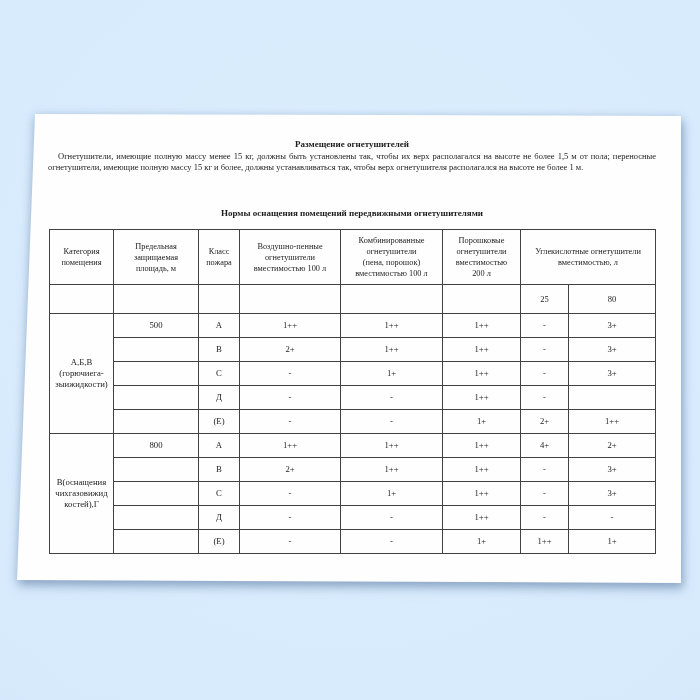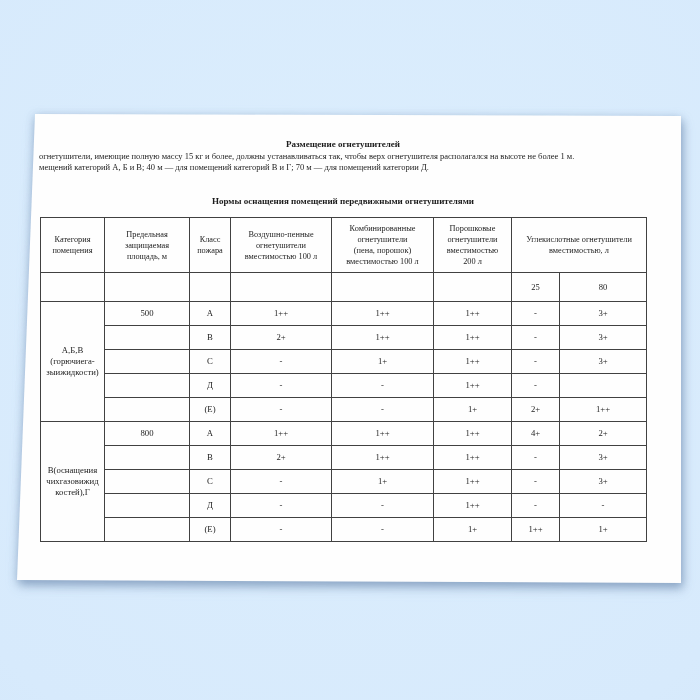--- a/index.html
+++ b/index.html
@@ -13,33 +13,33 @@
   }
   .paper-shadow{
     position:absolute;left:17px;top:112px;width:664px;height:471px;
     filter: drop-shadow(2px 5px 5px rgba(100,130,168,0.55)) drop-shadow(-1px 1px 4px rgba(120,150,185,0.35));
   }
   .paper{
     position:absolute;inset:0;
     background:#fefefe;
     clip-path: polygon(18px 2px, 664px 4px, 664px 471px, 0px 468px);
   }
-  .content{position:absolute;left:22px;top:27px;width:608px;}
+  .content{position:absolute;left:31px;top:27px;width:608px;}
   .doc-title{
     font-size:9px;font-weight:bold;text-align:center;line-height:11.5px;height:11.5px;
   }
   .para-line{
     font-size:8.5px;line-height:11.5px;height:11.5px;overflow:hidden;
     text-align:justify;
   }
   .para-line.stretch{text-align-last:justify;}
   .para-line.indent{text-indent:10px;}
   .para-line.last{text-align:right;text-align-last:left;}
   .tbl-caption{
-    margin-top:22px;margin-bottom:10px;
+    margin-top:34px;margin-bottom:10px;
     font-size:9px;font-weight:bold;text-align:center;line-height:11.5px;
   }
   table.norm-table{
     border-collapse:collapse;table-layout:fixed;
     width:606px;margin-left:1px;
     border:1px solid #383838;
   }
   table.norm-table td{
     border:1px solid #414141;
     text-align:center;vertical-align:middle;
@@ -57,22 +57,22 @@
 </head>
 <body>
 
 <div class="stage">
   <div class="paper-shadow">
     <div class="paper">
       <div class="content">
 
         <div class="doc-title">Размещение огнетушителей</div>
 
+        <div class="para-line stretch indent">Огнетушители, имеющие полную массу менее 15 кг, должны быть установлены так, чтобы их верх располагался на высоте не более 1,5 м от пола; переносные</div>
         <div class="para-line last">огнетушители, имеющие полную массу 15 кг и более, должны устанавливаться так, чтобы верх огнетушителя располагался на высоте не более 1 м.</div>
-        <div class="para-line last">мещений категорий А, Б и В; 40 м — для помещений категорий В и Г; 70 м — для помещений категории Д.</div>
 
         <div class="tbl-caption">Нормы оснащения помещений передвижными огнетушителями</div>
 
         <table class="norm-table">
           <colgroup>
             <col style="width:64px">
               <col style="width:85px">
               <col style="width:41px">
               <col style="width:101px">
             <col style="width:102px">

